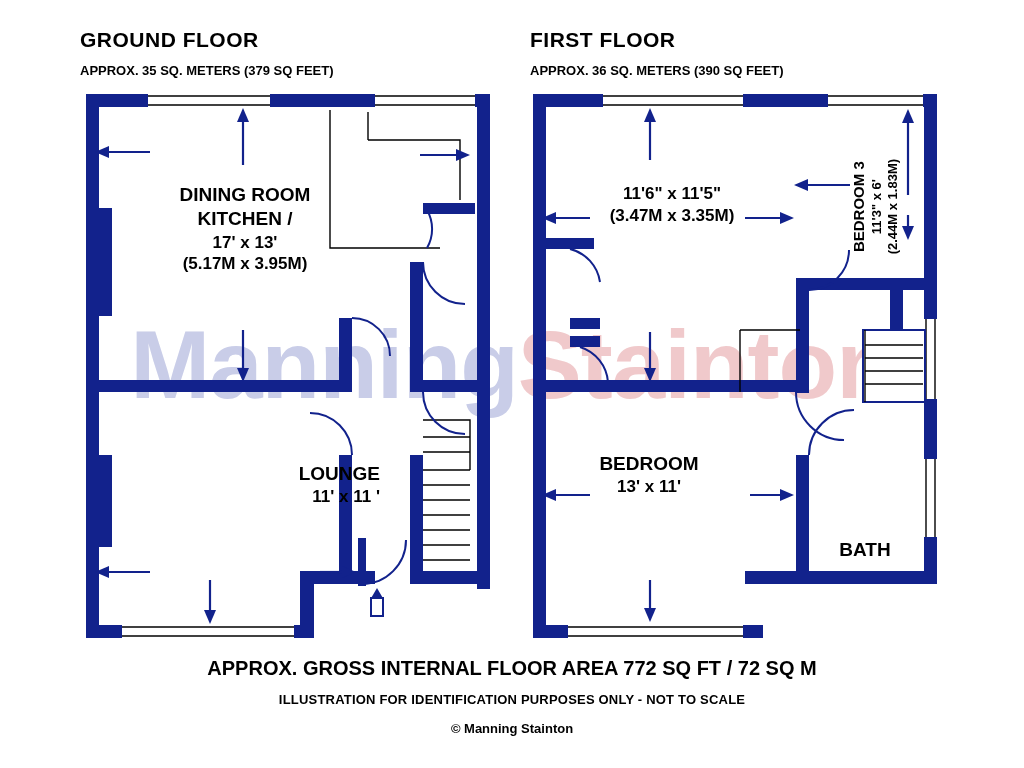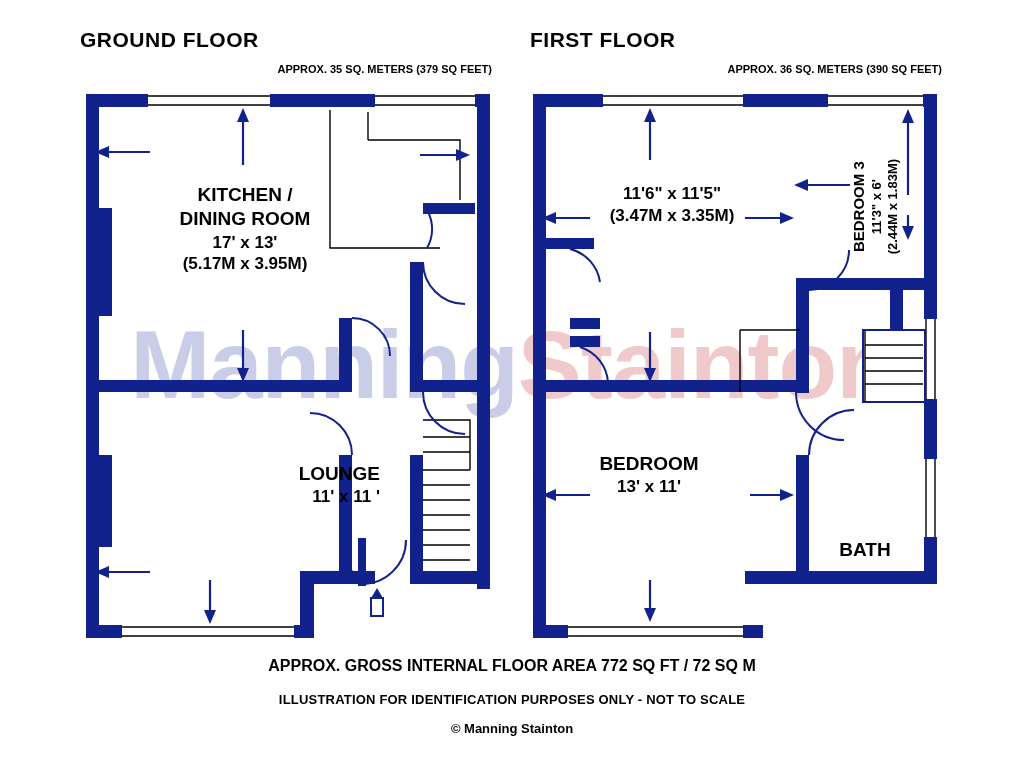--- a/index.html
+++ b/index.html
@@ -44,35 +44,35 @@
   .plan-title {
     position: absolute;
     font-size: 21px;
     font-weight: bold;
     letter-spacing: 0.5px;
     color: #000;
     z-index: 5;
   }
   .plan-sub {
     position: absolute;
-    font-size: 11px;
-    font-weight: bold;
-    text-align: right;
+    font-size: 13px;
+    font-weight: bold;
+    text-align: left;
     color: #000;
     z-index: 5;
   }
 
   
   .footer-main {
     position: absolute;
     left: 0;
     top: 657px;
     width: 1024px;
     text-align: center;
-    font-size: 16px;
+    font-size: 20px;
     font-weight: bold;
     z-index: 5;
   }
   .footer-sub {
     position: absolute;
     left: 0;
     top: 692px;
     width: 1024px;
     text-align: center;
     font-size: 13px;
@@ -327,22 +327,22 @@
       <line class="arrow" x1="800" y1="185" x2="850" y2="185"></line>
       <polygon class="arrowhead" points="794,185 808,179 808,191"></polygon>
       <line class="arrow" x1="908" y1="115" x2="908" y2="195"></line>
       <polygon class="arrowhead" points="908,109 902,123 914,123"></polygon>
       <polygon class="arrowhead" points="908,240 902,226 914,226"></polygon>
       <line class="arrow" x1="908" y1="215" x2="908" y2="232"></line>
     </g>
   </svg>
 
   <div class="room" style="left:110px; top:183px; width:270px;">
+    <div class="rname">DINING ROOM</div>
     <div class="rname">KITCHEN /</div>
-    <div class="rname">DINING ROOM</div>
     <div class="rdim">17' x 13'</div>
     <div class="rdim">(5.17M x 3.95M)</div>
   </div>
 
   <div class="room" style="left:105px; top:462px; width:275px;text-align:right;">
     <div class="rname">LOUNGE</div>
     <div class="rdim">11' x 11 '</div>
   </div>
 
   <div class="room" style="left:552px; top:183px; width:240px;">

